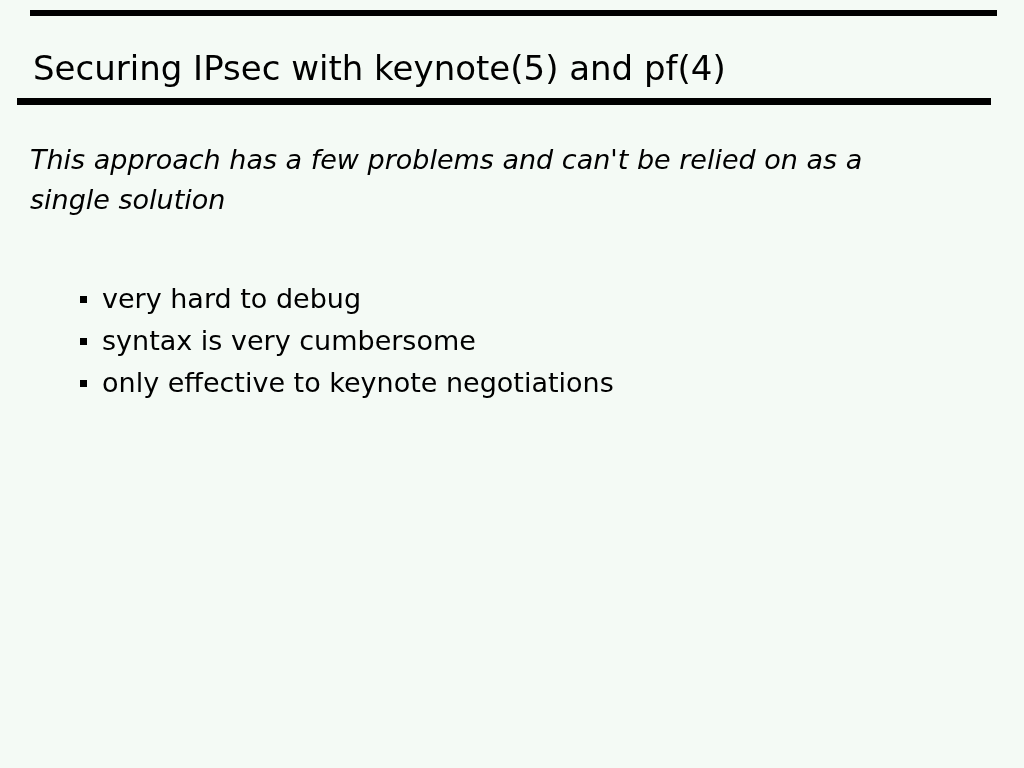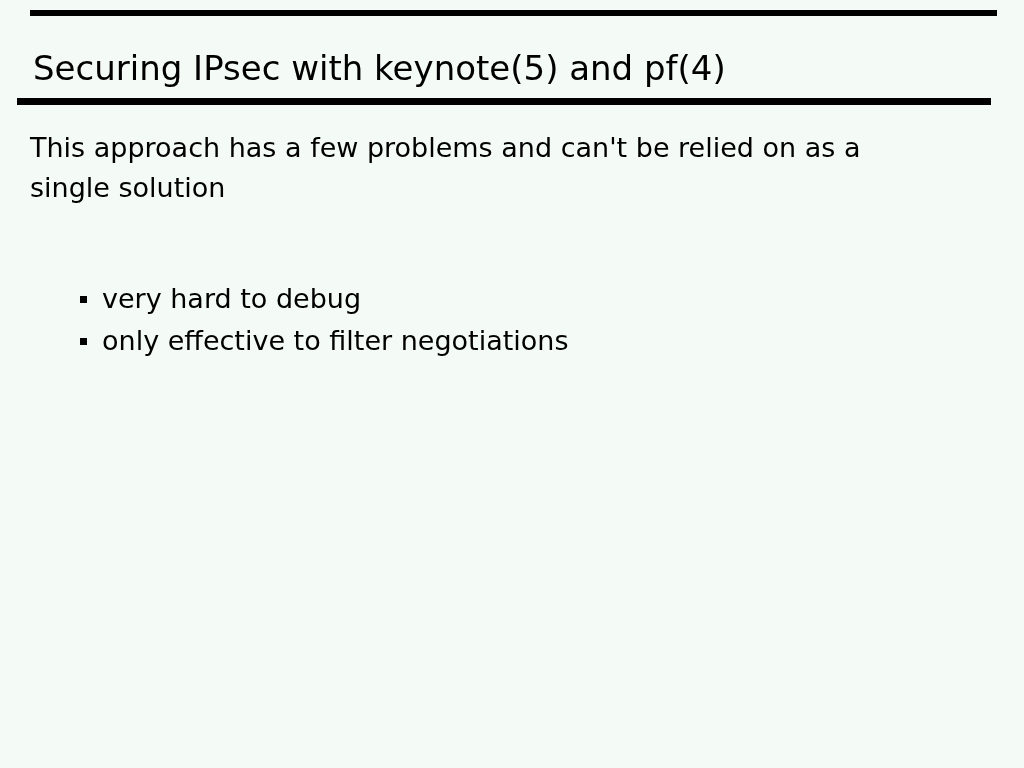--- a/index.html
+++ b/index.html
@@ -46,24 +46,25 @@
     position: absolute;
     left: 17px;
     top: 98px;
     width: 974px;
     height: 7px;
     background: #000000;
   }
   .intro {
     position: absolute;
     left: 30px;
-    top: 128px;
+    top: 140px;
     font-size: 27px;
     line-height: 40px;
     max-width: 905px;
+    font-style: italic;
   }
   .bullets {
     position: absolute;
     left: 64px;
     top: 262px;
     margin: 16px;
     padding: 0;
     list-style: none;
   }
   .bullets li {
@@ -96,25 +97,26 @@
 
   <div class="intro">This approach has a few problems and can't be relied on as a single solution</div>
 
   <ul class="bullets">
     <li>
       <span class="sq"></span>
       <span>very hard to debug</span>
     </li>
     <li>
       <span class="sq"></span>
+      <span>syntax is very cumbersome</span>
     </li>
     <li>
       <span class="sq"></span>
     </li>
     <li>
       <span class="sq"></span>
-      <span>only effective to filter negotiations</span>
+      <span>only effective to keynote negotiations</span>
     </li>
   </ul>
 
   <div class="bottom-rule"></div>
 
 </div>
 
 </body></html>

